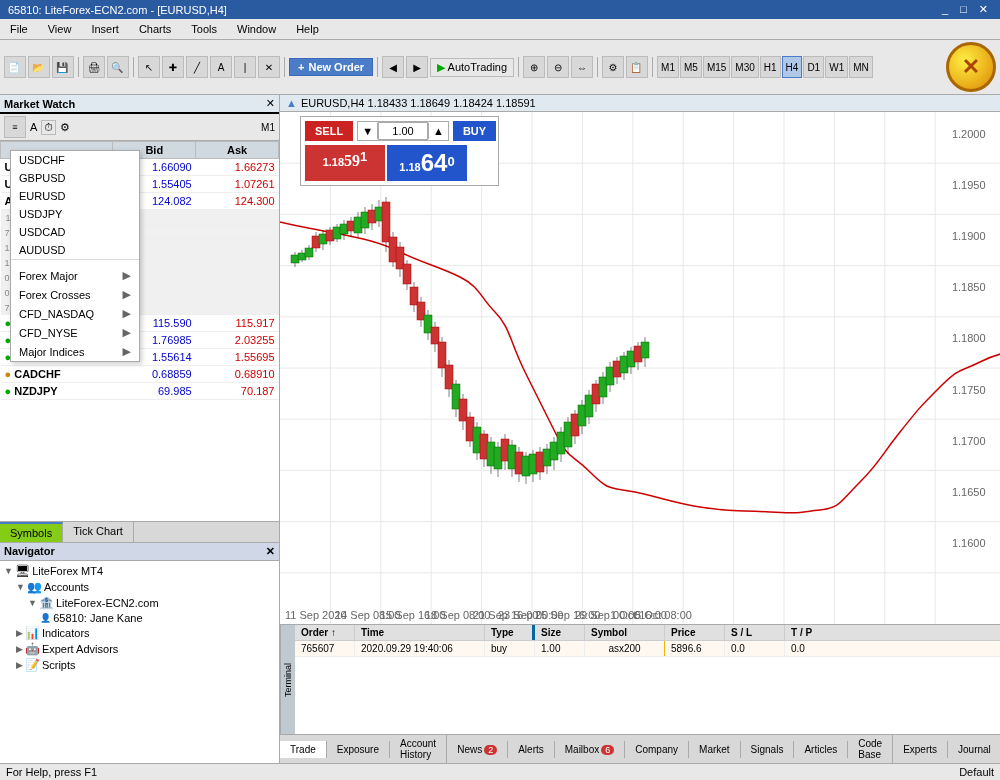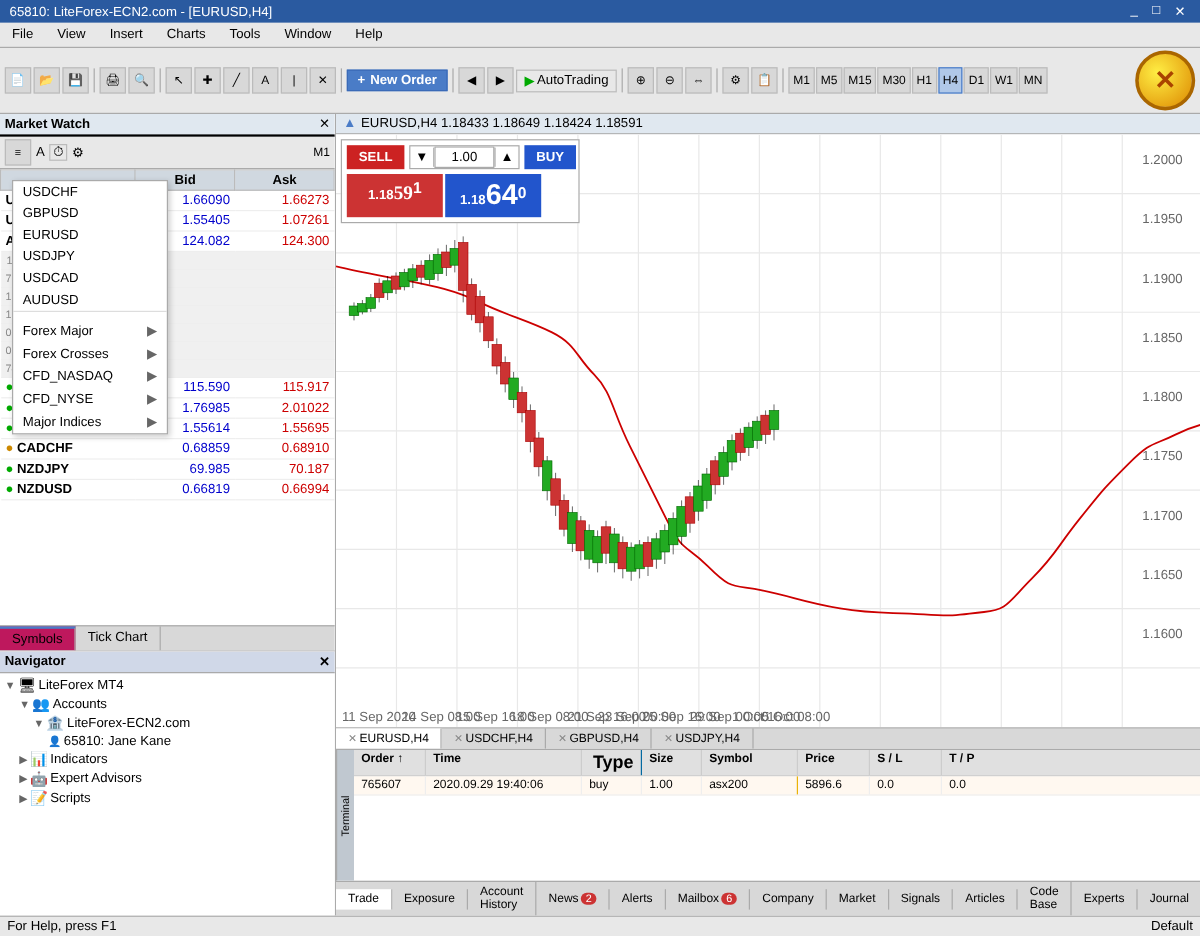--- a/index.html
+++ b/index.html
@@ -133,21 +133,21 @@
     .mw-tabs {
       display: flex;
       background: #d8d8d8;
       border-top: 1px solid #aaa;
     }
     .mw-tab {
       padding: 3px 10px;
       cursor: pointer;
       border-right: 1px solid #aaa;
     }
-    .mw-tab.active { background: #be185d; border-top: 2px solid #4a7cc7; }
+    .mw-tab.active { background: #84cc16; border-top: 2px solid #4a7cc7; }
 
     
     .navigator {
       height: 220px;
       background: white;
       overflow: hidden;
       display: flex;
       flex-direction: column;
     }
     .nav-header {
@@ -465,41 +465,36 @@
               <td colspan="3" style="padding:1px;font-size:9px;color:#888;padding-left:4px;">74.705 → <span style="color:#cc0000;">74.817</span></td>
             </tr>
             <tr>
               <td class="symbol-name"><span class="dot-green">●</span> CHFJPY</td>
               <td class="bid-price">115.590</td>
               <td class="ask-price">115.917</td>
             </tr>
             <tr>
               <td class="symbol-name"><span class="dot-green">●</span> EURNZD</td>
               <td class="bid-price">1.76985</td>
-              <td class="ask-price">2.01022</td>
+              <td class="ask-price">2.03255</td>
             </tr>
             <tr>
               <td class="symbol-name"><span class="dot-green">●</span> EURCAD</td>
               <td class="bid-price">1.55614</td>
               <td class="ask-price">1.55695</td>
             </tr>
             <tr>
               <td class="symbol-name"><span class="dot-yellow">●</span> CADCHF</td>
               <td class="bid-price">0.68859</td>
               <td class="ask-price">0.68910</td>
             </tr>
             <tr>
               <td class="symbol-name"><span class="dot-green">●</span> NZDJPY</td>
               <td class="bid-price">69.985</td>
               <td class="ask-price">70.187</td>
-            </tr>
-            <tr>
-              <td class="symbol-name"><span class="dot-green">●</span> NZDUSD</td>
-              <td class="bid-price">0.66819</td>
-              <td class="ask-price">0.66994</td>
             </tr>
           </tbody>
         </table>
       </div>
 
       <div class="mw-tabs">
         <div class="mw-tab active">Symbols</div>
         <div class="mw-tab">Tick Chart</div>
       </div>
     </div>
@@ -716,79 +711,65 @@
         <text x="145" y="99%" font-size="7" fill="#666">18 Sep 08:00</text>
         <text x="193" y="99%" font-size="7" fill="#666">21 Sep 16:00</text>
         <text x="218" y="99%" font-size="7" fill="#666">23 Sep 00:00</text>
         <text x="255" y="99%" font-size="7" fill="#666">25 Sep 16:00</text>
         <text x="295" y="99%" font-size="7" fill="#666">29 Sep 00:00</text>
         <text x="330" y="99%" font-size="7" fill="#666">1 Oct 16:00</text>
         <text x="355" y="99%" font-size="7" fill="#666">5 Oct 08:00</text>
       </svg>
 
       
-      <div style="position:absolute;left:4px;top:4px;background:rgba(255,255,255,0.95);border:1px solid #aaa;padding:4px;z-index:50;width:199px;">
+      <div style="position:absolute;left:20px;top:4px;background:rgba(255,255,255,0.95);border:1px solid #aaa;padding:4px;z-index:50;width:199px;">
         <div style="display:flex;align-items:center;gap:4px;margin-bottom:4px;">
           <button class="sell-btn">SELL</button>
           <div style="display:flex;align-items:center;border:1px solid #aaa;">
             <span style="padding:2px 4px;cursor:pointer;border-right:1px solid #aaa;">▼</span>
             <input class="lot-input" value="1.00" style="">
             <span style="padding:2px 4px;cursor:pointer;border-left:1px solid #aaa;">▲</span>
           </div>
           <button class="buy-btn">BUY</button>
         </div>
         <div style="display:flex;gap:2px;">
           <div style="background:#cc3333;color:white;padding:4px 8px;font-weight:bold;min-width:80px;text-align:center;">
             <span style="font-size:11px;">1.18</span><span style="font-size:16px;font-weight:bold;font-family:Liberation Serif, serif;">59</span><span style="font-size:13px;vertical-align:super;">1</span>
           </div>
           <div style="background:#2255cc;color:white;padding:4px 8px;font-weight:bold;min-width:80px;text-align:center;">
             <span style="font-size:11px;">1.18</span><span style="font-size:24px;font-weight:bold;">64</span><span style="font-size:13px;vertical-align:super;">0</span>
           </div>
         </div>
       </div>
     </div>
 
-    <div class="chart-tabs">
-      <div class="chart-tab active">
-        <span style="font-size:9px;color:#888;margin-right:2px;">✕</span>EURUSD,H4
-      </div>
-      <div class="chart-tab">
-        <span style="font-size:9px;color:#888;margin-right:2px;">✕</span>USDCHF,H4
-      </div>
-      <div class="chart-tab">
-        <span style="font-size:9px;color:#888;margin-right:2px;">✕</span>GBPUSD,H4
-      </div>
-      <div class="chart-tab">
-        <span style="font-size:9px;color:#888;margin-right:2px;">✕</span>USDJPY,H4
-      </div>
-    </div>
 
     <div class="terminal">
       <div style="display:flex;flex:1;overflow:hidden;">
 
         <div class="terminal-label">Terminal</div>
         <div style="flex:1;display:flex;flex-direction:column;overflow:hidden;">
 
           <div style="display:flex;background:#e0e0e0;border-bottom:1px solid #ccc;">
             <div style="padding:2px 6px;border-right:1px solid #ccc;min-width:60px;font-weight:bold;font-size:10px;">Order ↑</div>
             <div style="padding:2px 6px;border-right:1px solid #ccc;min-width:130px;font-weight:bold;font-size:10px;">Time</div>
-            <div style="padding:2px 6px;border-right:1px solid #0369a1;min-width:50px;font-weight:bold;font-size:15px;text-align:right;">Type</div>
+            <div style="padding:2px 6px;border-right:3px solid #0369a1;min-width:50px;font-weight:bold;font-size:10px;">Type</div>
             <div style="padding:2px 6px;border-right:1px solid #ccc;min-width:50px;font-weight:bold;font-size:10px;">Size</div>
             <div style="padding:2px 6px;border-right:1px solid #ccc;min-width:80px;font-weight:bold;font-size:10px;">Symbol</div>
             <div style="padding:2px 6px;border-right:1px solid #ccc;min-width:60px;font-weight:bold;font-size:10px;">Price</div>
             <div style="padding:2px 6px;border-right:1px solid #ccc;min-width:60px;font-weight:bold;font-size:10px;">S / L</div>
             <div style="padding:2px 6px;min-width:60px;font-weight:bold;font-size:10px;">T / P</div>
           </div>
 
           <div style="display:flex;background:#fff8f0;border-bottom:1px solid #eee;">
             <div style="padding:2px 6px;border-right:1px solid #eee;min-width:60px;font-size:10px;">765607</div>
             <div style="padding:2px 6px;border-right:1px solid #eee;min-width:130px;font-size:10px;">2020.09.29 19:40:06</div>
             <div style="padding:2px 6px;border-right:1px solid #eee;min-width:50px;font-size:10px;">buy</div>
             <div style="padding:2px 6px;border-right:1px solid #eee;min-width:50px;font-size:10px;">1.00</div>
-            <div style="padding:2px 6px;border-right:1px solid #eab308;min-width:80px;font-size:10px;">asx200</div>
+            <div style="padding:2px 6px;border-right:1px solid #eab308;min-width:80px;font-size:10px;text-align:center;">asx200</div>
             <div style="padding:2px 6px;border-right:1px solid #eee;min-width:60px;font-size:10px;">5896.6</div>
             <div style="padding:2px 6px;border-right:1px solid #eee;min-width:60px;font-size:10px;">0.0</div>
             <div style="padding:2px 6px;min-width:60px;font-size:10px;">0.0</div>
           </div>
 
         </div>
       </div>
     </div>
 
     <div class="bottom-tabs">

